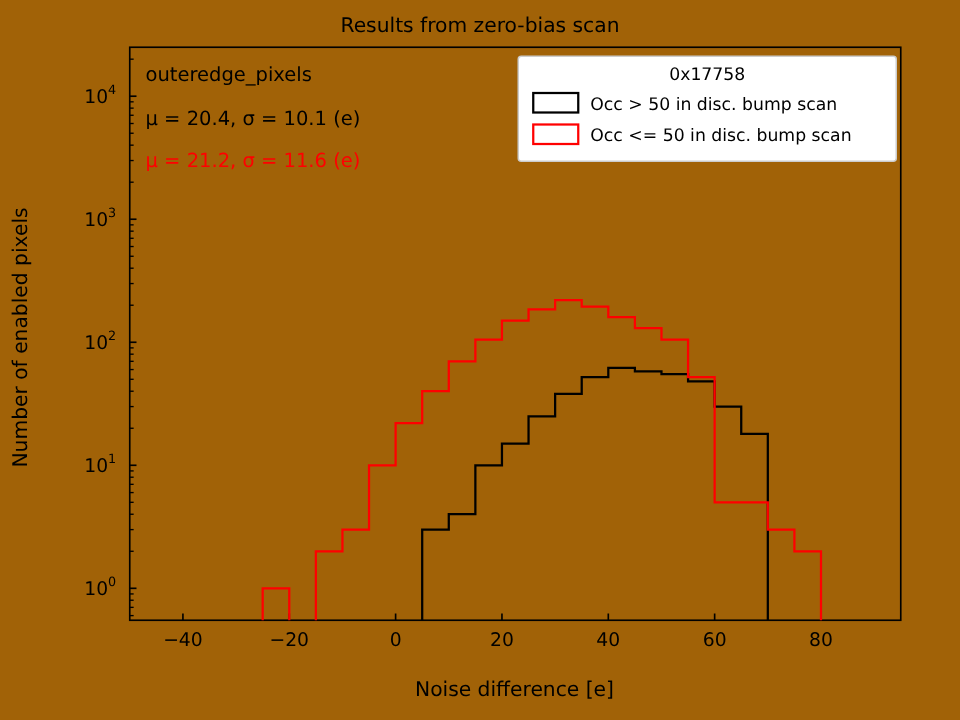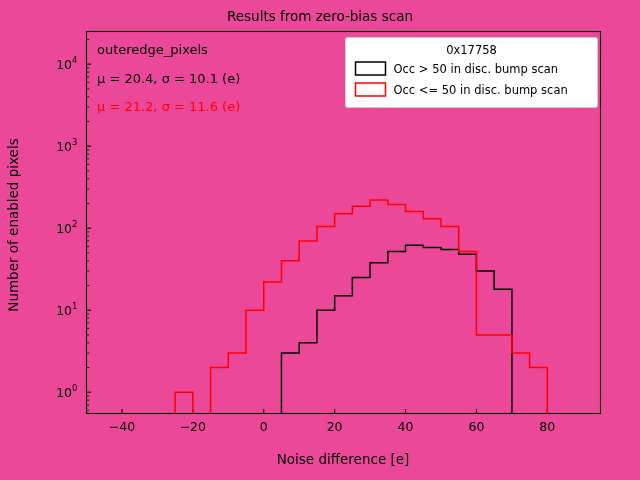--- a/index.html
+++ b/index.html
@@ -10,21 +10,21 @@
   body {
     width: 640px;
     height: 480px;
     font-family: "DejaVu Sans", sans-serif;
     overflow: hidden;
   }
   #figure {
     position: relative;
     width: 640px;
     height: 480px;
-    background: #ec4899;
+    background: #a16207;
   }
   svg.plot {
     position: absolute;
     left: 0;
     top: 0;
     width: 640px;
     height: 480px;
   }
   .title-text {
     font-size: 13.5px;

